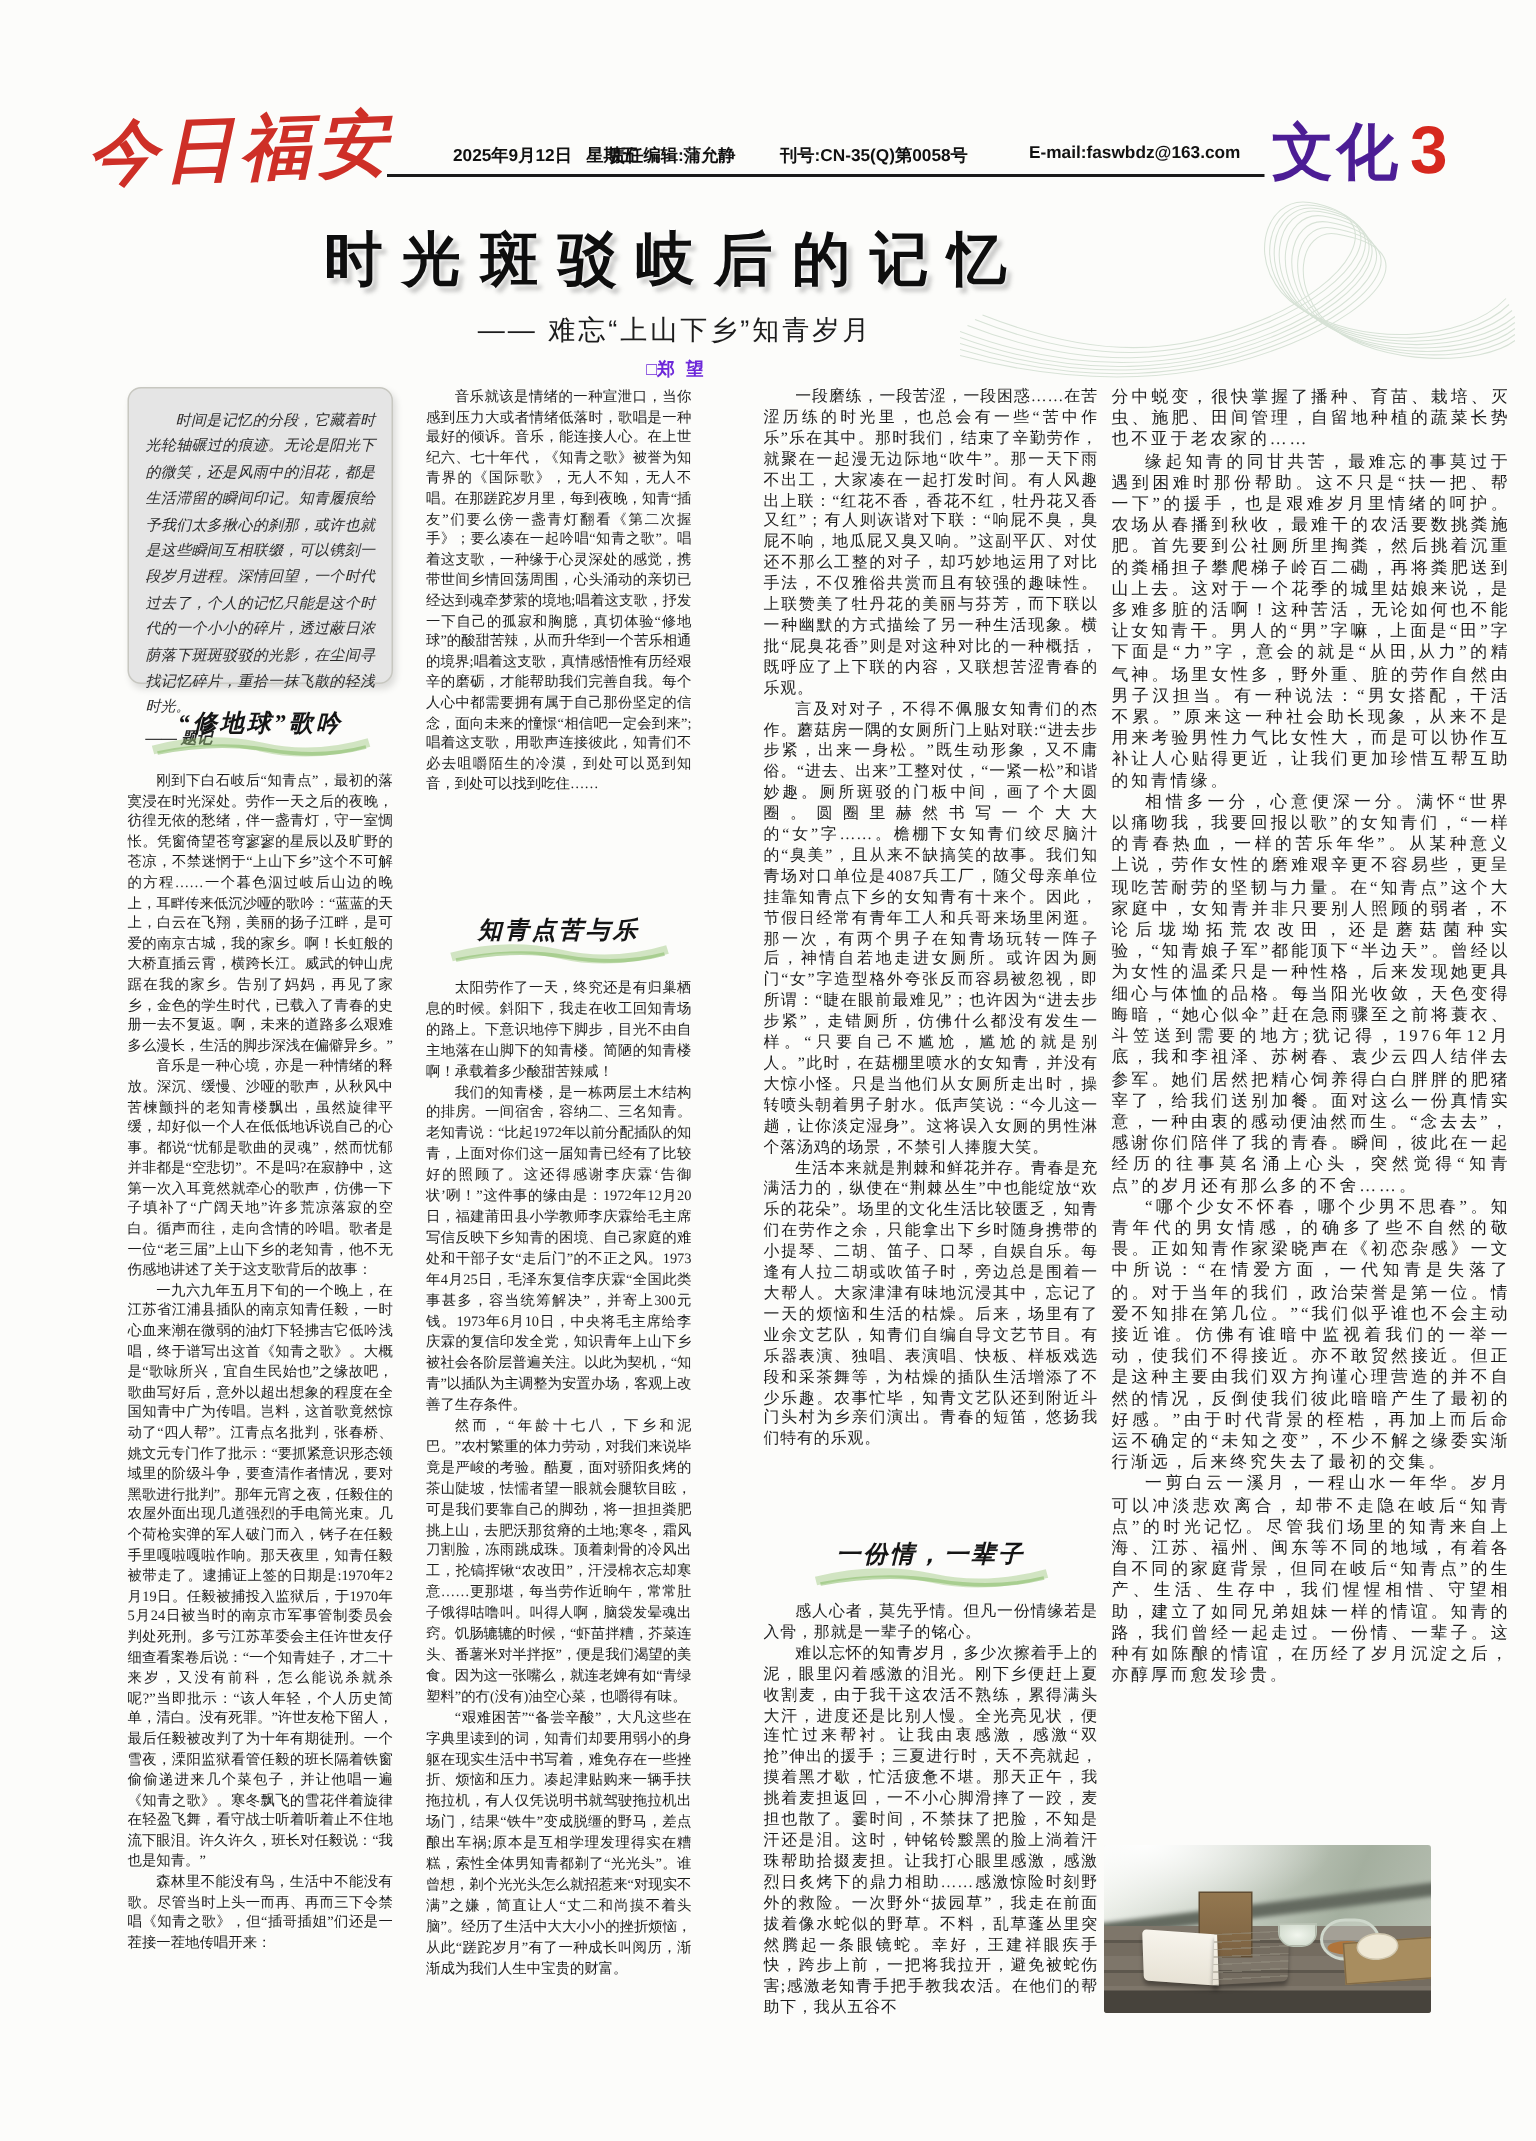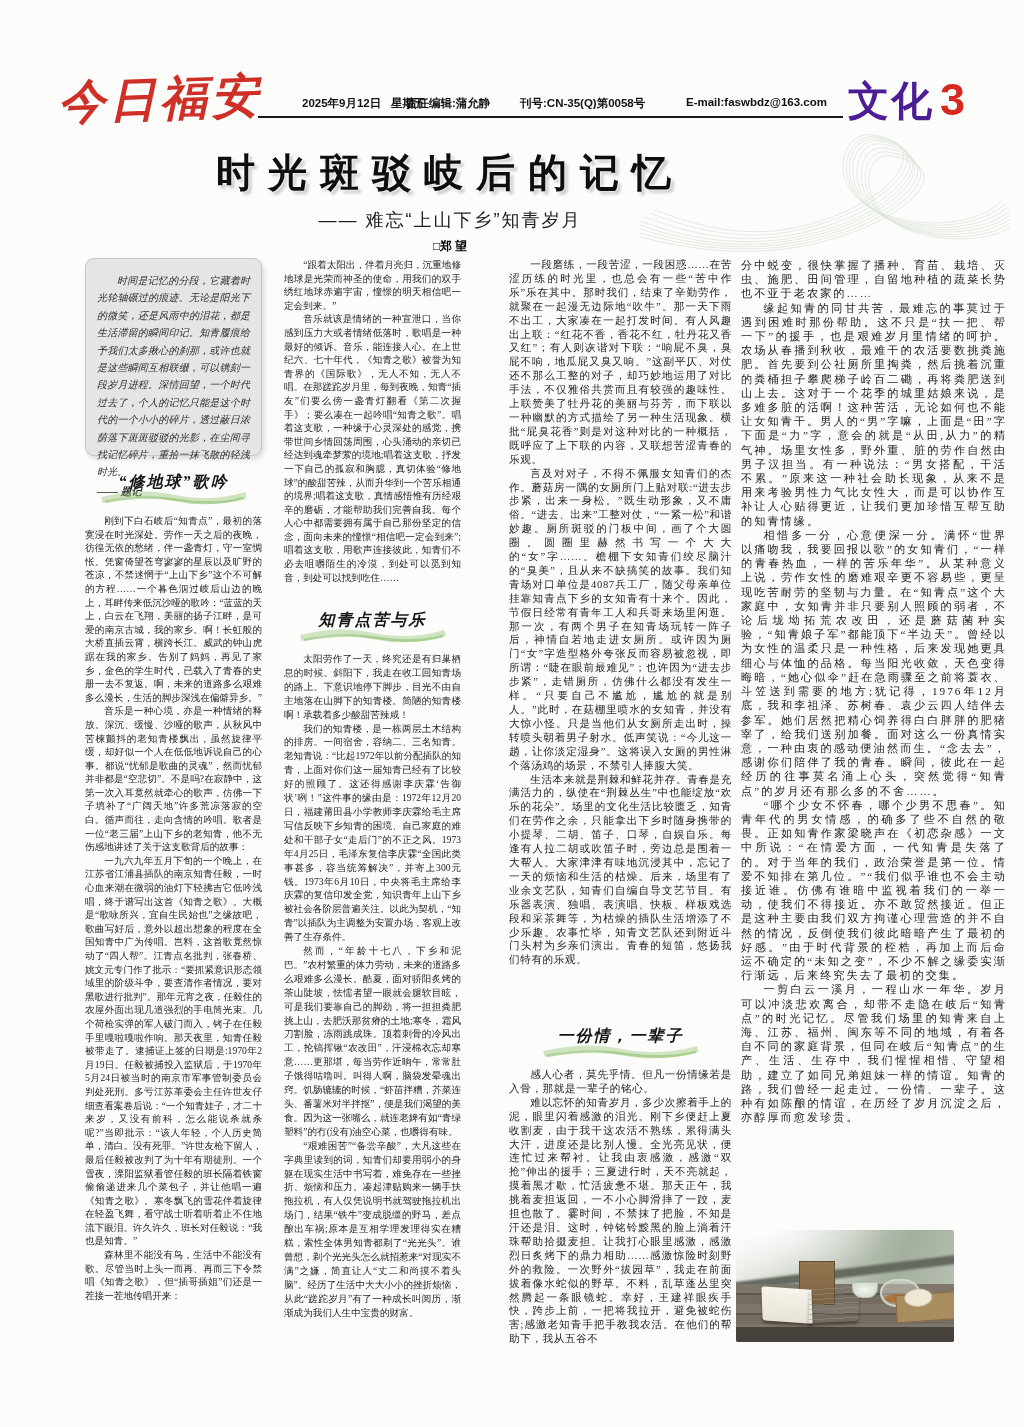--- a/index.html
+++ b/index.html
@@ -16,21 +16,21 @@
   .section-label .no{font-size:45px;font-weight:900;color:#d6281e;margin-left:6px;}
   
   .swirl{position:absolute;left:640px;top:126px;}
   .title{position:absolute;left:90px;top:146px;width:720px;text-align:center;
          font-family:"Liberation Sans","DejaVu Sans",sans-serif;font-weight:900;font-size:39px;
          letter-spacing:13px;color:#0e0e0e;
          text-shadow:0 0 2px #fff,0 0 4px #fff,3px 3px 3px rgba(120,120,120,.45);}
   .subtitle{position:absolute;left:90px;top:208px;width:720px;text-align:center;
             font-family:"Liberation Sans",sans-serif;font-size:18px;letter-spacing:2px;color:#1c1c1c;}
   .author{position:absolute;left:90px;top:238px;width:720px;text-align:center;
-          font-family:Liberation Serif, serif;font-size:12px;font-weight:bold;color:#000000;}
+          font-family:Liberation Mono, monospace;font-size:12px;font-weight:bold;color:#6d28d9;}
   
   .col{position:absolute;top:258px;}
   .col1{left:85px;width:177px;}
   .col2{left:284px;width:177px;}
   .col3{left:509px;width:223px;}
   .col4{left:741px;width:266px;}
   .flow p{margin:0;text-align:justify;}
   .para.indent{text-indent:2em;}
   .col1 .flow,.col2 .flow{font-size:9.6px;line-height:13.6px;}
   .col2 .flow-bottom{font-size:9.6px;line-height:13.9px;}
@@ -123,34 +123,33 @@
     <div class="flow clip h-c1flow">
         <p class="para indent">刚到下白石岐后“知青点”，最初的落寞浸在时光深处。劳作一天之后的夜晚，彷徨无依的愁绪，伴一盏青灯，守一室惆怅。凭窗倚望苍穹寥寥的星辰以及旷野的苍凉，不禁迷惘于“上山下乡”这个不可解的方程……一个暮色泅过岐后山边的晚上，耳畔传来低沉沙哑的歌吟：“蓝蓝的天上，白云在飞翔，美丽的扬子江畔，是可爱的南京古城，我的家乡。啊！长虹般的大桥直插云霄，横跨长江。威武的钟山虎踞在我的家乡。告别了妈妈，再见了家乡，金色的学生时代，已载入了青春的史册一去不复返。啊，未来的道路多么艰难多么漫长，生活的脚步深浅在偏僻异乡。”</p>
         <p class="para indent">音乐是一种心境，亦是一种情绪的释放。深沉、缓慢、沙哑的歌声，从秋风中苦楝颤抖的老知青楼飘出，虽然旋律平缓，却好似一个人在低低地诉说自己的心事。都说“忧郁是歌曲的灵魂”，然而忧郁并非都是“空悲切”。不是吗?在寂静中，这第一次入耳竟然就牵心的歌声，仿佛一下子填补了“广阔天地”许多荒凉落寂的空白。循声而往，走向含情的吟唱。歌者是一位“老三届”上山下乡的老知青，他不无伤感地讲述了关于这支歌背后的故事：</p>
         <p class="para indent">一九六九年五月下旬的一个晚上，在江苏省江浦县插队的南京知青任毅，一时心血来潮在微弱的油灯下轻拂吉它低吟浅唱，终于谱写出这首《知青之歌》。大概是“歌咏所兴，宜自生民始也”之缘故吧，歌曲写好后，意外以超出想象的程度在全国知青中广为传唱。岂料，这首歌竟然惊动了“四人帮”。江青点名批判，张春桥、姚文元专门作了批示：“要抓紧意识形态领域里的阶级斗争，要查清作者情况，要对黑歌进行批判”。那年元宵之夜，任毅住的农屋外面出现几道强烈的手电筒光束。几个荷枪实弹的军人破门而入，铐子在任毅手里嘎啦嘎啦作响。那天夜里，知青任毅被带走了。逮捕证上签的日期是:1970年2月19日。任毅被捕投入监狱后，于1970年5月24日被当时的南京市军事管制委员会判处死刑。多亏江苏革委会主任许世友仔细查看案卷后说：“一个知青娃子，才二十来岁，又没有前科，怎么能说杀就杀呢?”当即批示：“该人年轻，个人历史简单，清白。没有死罪。”许世友枪下留人，最后任毅被改判了为十年有期徒刑。一个雪夜，溧阳监狱看管任毅的班长隔着铁窗偷偷递进来几个菜包子，并让他唱一遍《知青之歌》。寒冬飘飞的雪花伴着旋律在轻盈飞舞，看守战士听着听着止不住地流下眼泪。许久许久，班长对任毅说：“我也是知青。”</p>
         <p class="para indent">森林里不能没有鸟，生活中不能没有歌。尽管当时上头一而再、再而三下令禁唱《知青之歌》，但“插哥插姐”们还是一茬接一茬地传唱开来：</p>
       </div>
   </div>
 
   <div class="col col2">
     <div class="flow clip h-c2top">
-        <p class="para indent">“跟着太阳出，伴着月亮归，沉重地修地球是光荣而神圣的使命，用我们的双手绣红地球赤遍宇宙，憧憬的明天相信吧一定会到来。”</p>
         <p class="para indent">音乐就该是情绪的一种宣泄口，当你感到压力大或者情绪低落时，歌唱是一种最好的倾诉。音乐，能连接人心。在上世纪六、七十年代，《知青之歌》被誉为知青界的《国际歌》，无人不知，无人不唱。在那蹉跎岁月里，每到夜晚，知青“插友”们要么傍一盏青灯翻看《第二次握手》；要么凑在一起吟唱“知青之歌”。唱着这支歌，一种缘于心灵深处的感觉，携带世间乡情回荡周围，心头涌动的亲切已经达到魂牵梦萦的境地;唱着这支歌，抒发一下自己的孤寂和胸臆，真切体验“修地球”的酸甜苦辣，从而升华到一个苦乐相通的境界;唱着这支歌，真情感悟惟有历经艰辛的磨砺，才能帮助我们完善自我。每个人心中都需要拥有属于自己那份坚定的信念，面向未来的憧憬“相信吧一定会到来”;唱着这支歌，用歌声连接彼此，知青们不必去咀嚼陌生的冷漠，到处可以觅到知音，到处可以找到吃住……</p>
       </div>
     <div class="sec-h">
       <span class="t">知青点苦与乐</span>
       <svg width="150" height="18" viewBox="0 0 150 18">
         <path class="swoosh-path" d="M3 12 Q 40 2 75 10 T 147 7" stroke="#9ec77f" stroke-width="6" opacity="0.45" fill="none"></path>
         <path class="swoosh-path" d="M6 14 Q 45 6 80 12 T 145 10" stroke="#7fb85e" stroke-width="2.5" opacity="0.5" fill="none"></path>
       </svg>
     </div>
     <div class="flow flow-bottom clip h-c2bot">
         <p class="para indent">太阳劳作了一天，终究还是有归巢栖息的时候。斜阳下，我走在收工回知青场的路上。下意识地停下脚步，目光不由自主地落在山脚下的知青楼。简陋的知青楼啊！承载着多少酸甜苦辣咸！</p>
         <p class="para indent">我们的知青楼，是一栋两层土木结构的排房。一间宿舍，容纳二、三名知青。老知青说：“比起1972年以前分配插队的知青，上面对你们这一届知青已经有了比较好的照顾了。这还得感谢李庆霖‘告御状’咧！”这件事的缘由是：1972年12月20日，福建莆田县小学教师李庆霖给毛主席写信反映下乡知青的困境、自己家庭的难处和干部子女“走后门”的不正之风。1973年4月25日，毛泽东复信李庆霖“全国此类事甚多，容当统筹解决”，并寄上300元钱。1973年6月10日，中央将毛主席给李庆霖的复信印发全党，知识青年上山下乡被社会各阶层普遍关注。以此为契机，“知青”以插队为主调整为安置办场，客观上改善了生存条件。</p>
-        <p class="para indent">然而，“年龄十七八，下乡和泥巴。”农村繁重的体力劳动，未来的道路多么艰难多么漫长。酷夏，面对骄阳炙烤的茶山陡坡，怯懦者望一眼就会腿软目眩，可是我们要靠自己的脚劲，将一担担粪肥挑上山，去肥沃那贫瘠的土地;寒冬，霜风刀割脸，冻雨跳成珠。顶着刺骨的冷风出工，抡镐挥锹“农改田”，汗浸棉衣忘却寒意……更那堪，每当劳作近晌午，常常肚子饿得咕噜叫。叫得人啊，脑袋发晕魂出窍。饥肠辘辘的时候，“虾苗拌糟，芥菜连头、番薯米对半拌抠”，便是我们渴望的美食。因为这一张嘴么，就连老婢有如“青绿塑料”的冇(没有)油空心菜，也嚼得有味。</p>
+        <p class="para indent">然而，“年龄十七八，下乡和泥巴。”农村繁重的体力劳动，对我们来说毕竟是严峻的考验。酷夏，面对骄阳炙烤的茶山陡坡，怯懦者望一眼就会腿软目眩，可是我们要靠自己的脚劲，将一担担粪肥挑上山，去肥沃那贫瘠的土地;寒冬，霜风刀割脸，冻雨跳成珠。顶着刺骨的冷风出工，抡镐挥锹“农改田”，汗浸棉衣忘却寒意……更那堪，每当劳作近晌午，常常肚子饿得咕噜叫。叫得人啊，脑袋发晕魂出窍。饥肠辘辘的时候，“虾苗拌糟，芥菜连头、番薯米对半拌抠”，便是我们渴望的美食。因为这一张嘴么，就连老婢有如“青绿塑料”的冇(没有)油空心菜，也嚼得有味。</p>
         <p class="para indent">“艰难困苦”“备尝辛酸”，大凡这些在字典里读到的词，知青们却要用弱小的身躯在现实生活中书写着，难免存在一些挫折、烦恼和压力。凑起津贴购来一辆手扶拖拉机，有人仅凭说明书就驾驶拖拉机出场门，结果“铁牛”变成脱缰的野马，差点酿出车祸;原本是互相学理发理得实在糟糕，索性全体男知青都剃了“光光头”。谁曾想，剃个光光头怎么就招惹来“对现实不满”之嫌，简直让人“丈二和尚摸不着头脑”。经历了生活中大大小小的挫折烦恼，从此“蹉跎岁月”有了一种成长叫阅历，渐渐成为我们人生中宝贵的财富。</p>
       </div>
   </div>
 
   <div class="col col3">
     <div class="flow clip h-c3top">
         <p class="para indent">一段磨练，一段苦涩，一段困惑……在苦涩历练的时光里，也总会有一些“苦中作乐”乐在其中。那时我们，结束了辛勤劳作，就聚在一起漫无边际地“吹牛”。那一天下雨不出工，大家凑在一起打发时间。有人风趣出上联：“红花不香，香花不红，牡丹花又香又红”；有人则诙谐对下联：“响屁不臭，臭屁不响，地瓜屁又臭又响。”这副平仄、对仗还不那么工整的对子，却巧妙地运用了对比手法，不仅雅俗共赏而且有较强的趣味性。上联赞美了牡丹花的美丽与芬芳，而下联以一种幽默的方式描绘了另一种生活现象。横批“屁臭花香”则是对这种对比的一种概括，既呼应了上下联的内容，又联想苦涩青春的乐观。</p>
         <p class="para indent">言及对对子，不得不佩服女知青们的杰作。蘑菇房一隅的女厕所门上贴对联:“进去步步紧，出来一身松。”既生动形象，又不庸俗。“进去、出来”工整对仗，“一紧一松”和谐妙趣。厕所斑驳的门板中间，画了个大圆圈。圆圈里赫然书写一个大大的“女”字……。檐棚下女知青们绞尽脑汁的“臭美”，且从来不缺搞笑的故事。我们知青场对口单位是4087兵工厂，随父母亲单位挂靠知青点下乡的女知青有十来个。因此，节假日经常有青年工人和兵哥来场里闲逛。那一次，有两个男子在知青场玩转一阵子后，神情自若地走进女厕所。或许因为厕门“女”字造型格外夸张反而容易被忽视，即所谓：“睫在眼前最难见”；也许因为“进去步步紧”，走错厕所，仿佛什么都没有发生一样。“只要自己不尴尬，尴尬的就是别人。”此时，在菇棚里喷水的女知青，并没有大惊小怪。只是当他们从女厕所走出时，操转喷头朝着男子射水。低声笑说：“今儿这一趟，让你淡定湿身”。这将误入女厕的男性淋个落汤鸡的场景，不禁引人捧腹大笑。</p>
         <p class="para indent">生活本来就是荆棘和鲜花并存。青春是充满活力的，纵使在“荆棘丛生”中也能绽放“欢乐的花朵”。场里的文化生活比较匮乏，知青们在劳作之余，只能拿出下乡时随身携带的小提琴、二胡、笛子、口琴，自娱自乐。每逢有人拉二胡或吹笛子时，旁边总是围着一大帮人。大家津津有味地沉浸其中，忘记了一天的烦恼和生活的枯燥。后来，场里有了业余文艺队，知青们自编自导文艺节目。有乐器表演、独唱、表演唱、快板、样板戏选段和采茶舞等，为枯燥的插队生活增添了不少乐趣。农事忙毕，知青文艺队还到附近斗门头村为乡亲们演出。青春的短笛，悠扬我们特有的乐观。</p>
       </div>

